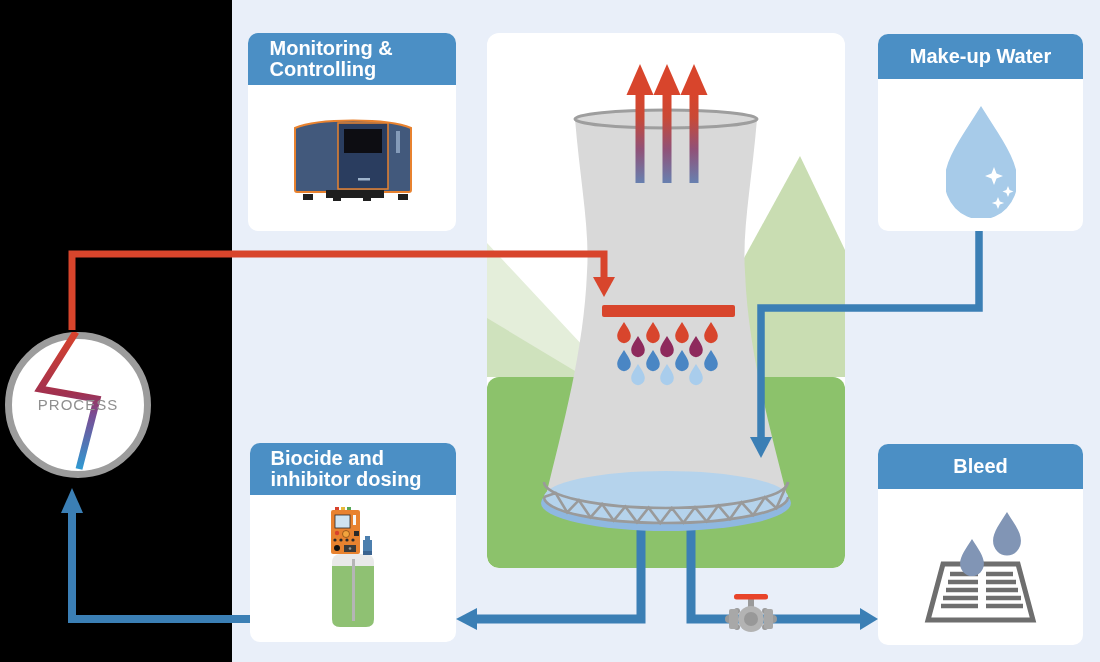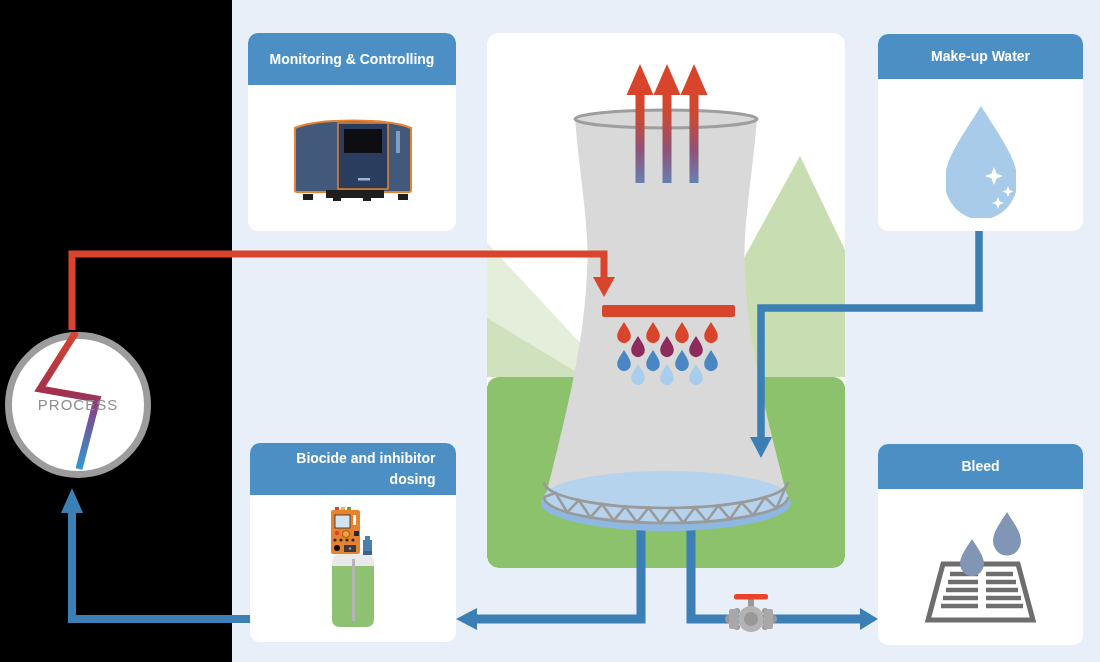--- a/index.html
+++ b/index.html
@@ -4,22 +4,22 @@
 <style>
   html,body{margin:0;padding:0;background:#000;}
   #stage{position:relative;width:1100px;height:662px;overflow:hidden;
          font-family:"Liberation Sans", sans-serif;}
   #black-col{position:absolute;left:0;top:0;width:232px;height:662px;background:#000;}
   #main-panel{position:absolute;left:232px;top:0;width:868px;height:662px;background:var(--panel-bg,#e9eff9);}
   #scene-svg{position:absolute;left:0;top:0;width:1100px;height:662px;}
 
   
   .card{position:absolute;background:#fff;border-radius:10px;display:flex;flex-direction:column;}
-  .card-header{background:var(--header-blue,#4b8fc5);color:#fff;font-weight:bold;font-size:14px;
-    line-height:21px;text-align:right;border-radius:10px 10px 0 0;
+  .card-header{background:var(--header-blue,#4b8fc5);color:#fff;font-weight:bold;font-size:20px;
+    line-height:21px;text-align:left;border-radius:10px 10px 0 0;
     display:flex;align-items:center;justify-content:center;flex:0 0 auto;}
   .card-header span{display:inline-block;max-width:165px;}
   .hdr-tall{height:52px;}
   .hdr-short{height:45px;}
   .card-body{flex:1 1 auto;display:flex;align-items:center;justify-content:center;}
 
   #card-monitoring{left:248px;top:33px;width:208px;height:198px;}
   #card-makeup{left:878px;top:34px;width:205px;height:197px;gap:12px;}
   #card-biocide{left:250px;top:443px;width:206px;height:199px;}
   #card-bleed{left:878px;top:444px;width:205px;height:201px;}

